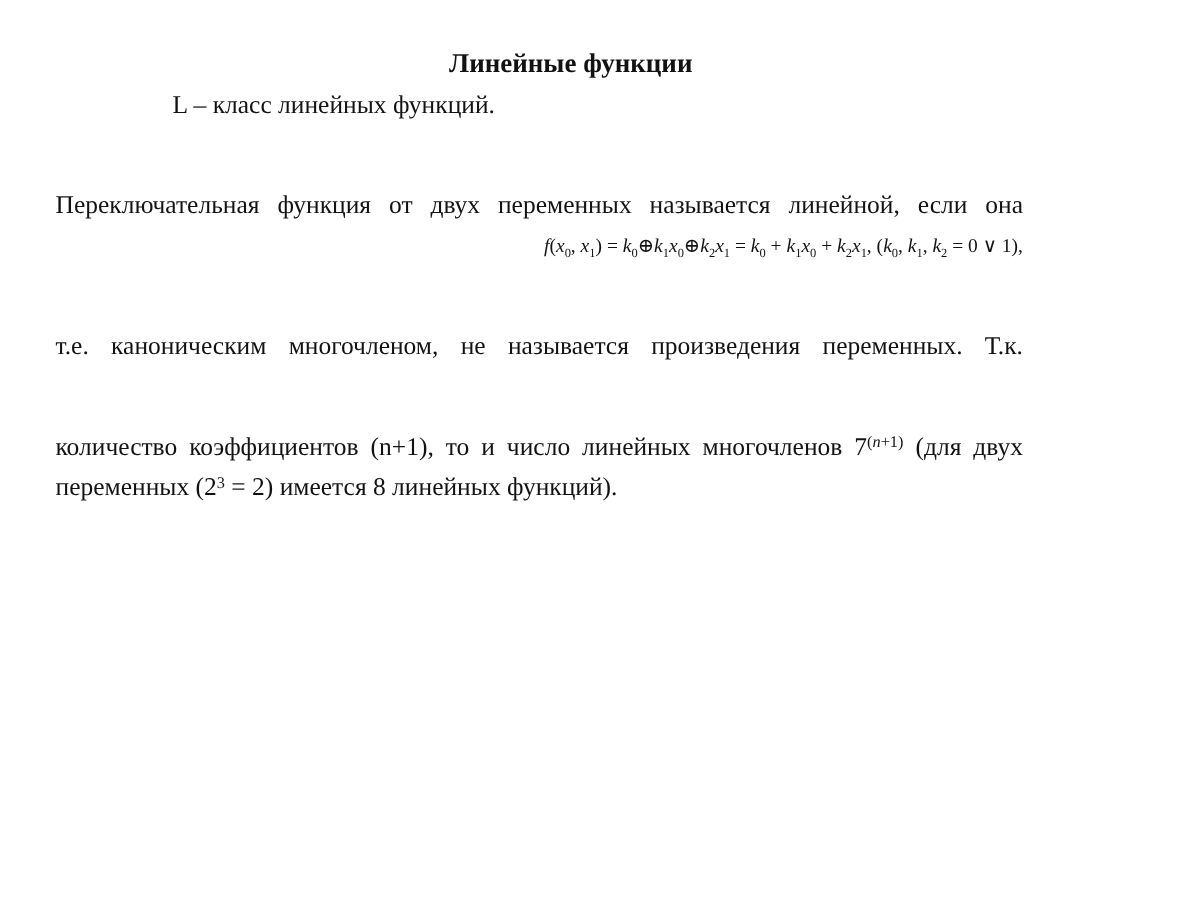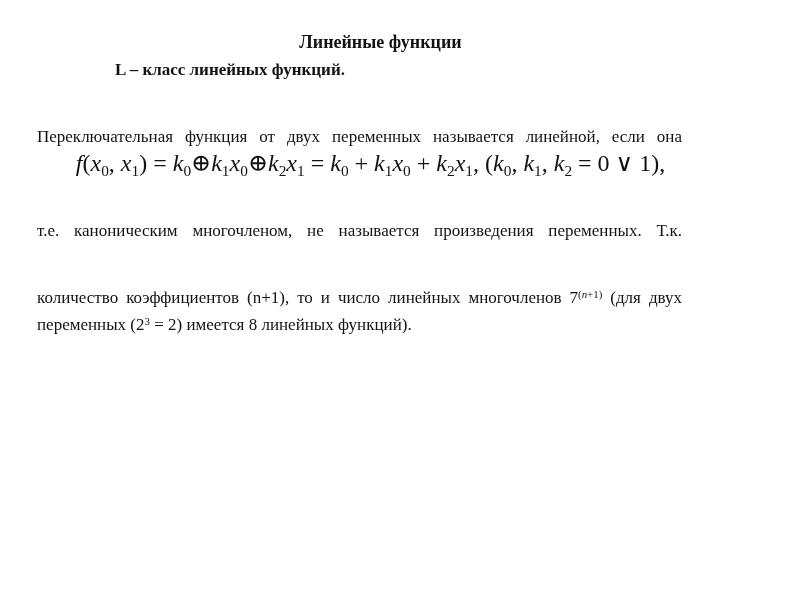--- a/index.html
+++ b/index.html
@@ -13,25 +13,25 @@
     width: 716px; height: 600px; box-sizing: border-box;
     padding: 29px 34px 0 37px;
     background: #ffffff;
   }
   .title {
     font-size: 18px; font-weight: bold;
     line-height: 27px; text-align: center;
     padding-left: 42px;
   }
   .line { font-size: 17px; line-height: 27px; }
-  .indent { text-indent: 78px; font-weight: bold; }
+  .indent { text-indent: 78px; }
   .just { text-align: justify; text-align-last: justify; margin-top: 40px; }
   .formula {
-    font-size: 24px; line-height: 27px;
-    text-align: center; padding-left: 22px;
+    font-size: 13px; line-height: 27px;
+    text-align: right; padding-left: 22px;
     white-space: nowrap;
   }
   .it  { font-style: italic; }
   .sub { font-size: 64%; position: relative; top: 0.32em;  line-height: 0; }
   .sup { font-size: 64%; position: relative; top: -0.48em; line-height: 0; }
 </style>
 </head>
 <body>
 
 <div class="slide">

